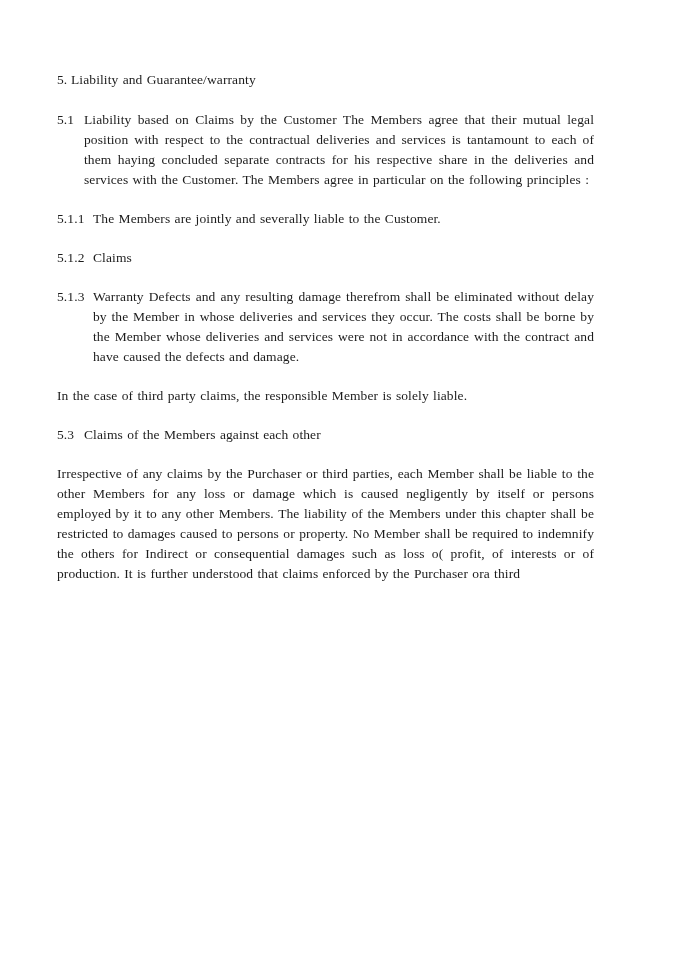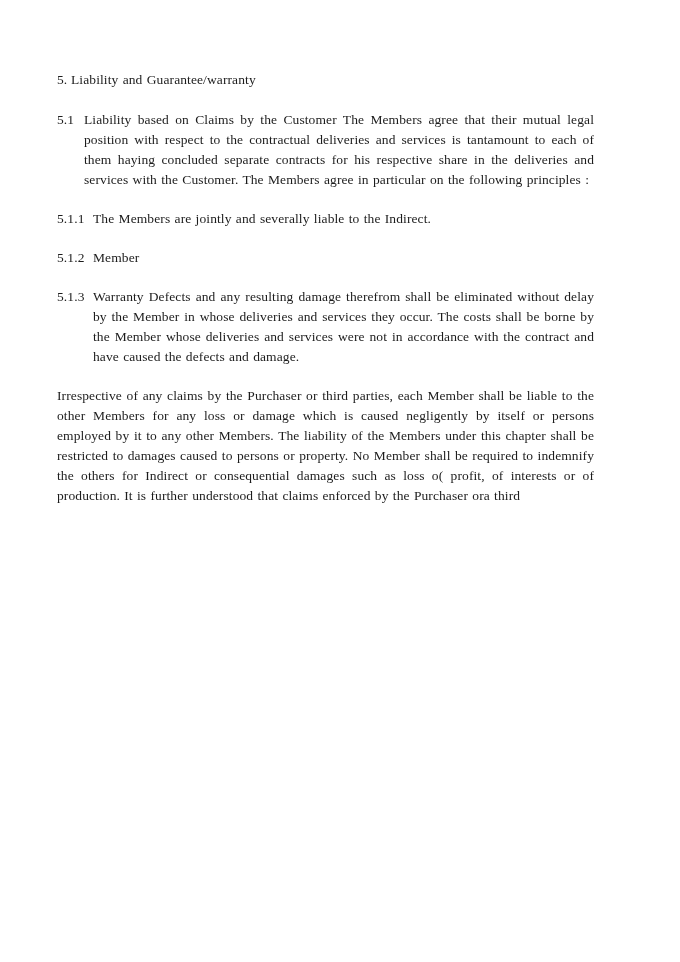--- a/index.html
+++ b/index.html
@@ -47,27 +47,29 @@
 </style>
 </head>
 <body>
 
 <div class="page">
 
   <p class="block hang i14 heading"><span class="num">5.</span><span>Liability and Guarantee/warranty</span></p>
 
   <p class="block hang i27"><span class="num">5.1</span><span>Liability based on Claims by the Customer The Members agree that their mutual legal position with respect to the contractual deliveries and services is tantamount to each of them haying concluded separate contracts for his respective share in the deliveries and services with the Customer. The Members agree in particular on the following principles :</span></p>
 
-  <p class="block hang i36"><span class="num">5.1.1</span><span>The Members are jointly and severally liable to the Indirect.</span></p>
+  <p class="block hang i36"><span class="num">5.1.1</span><span>The Members are jointly and severally liable to the Customer.</span></p>
 
-  <p class="block hang i36"><span class="num">5.1.2</span><span>Member</span></p>
+  <p class="block hang i36"><span class="num">5.1.2</span><span>Claims</span></p>
 
 
   <p class="block hang i36"><span class="num">5.1.3</span><span>Warranty Defects and any resulting damage therefrom shall be eliminated without delay by the Member in whose deliveries and services they occur. The costs shall be borne by the Member whose deliveries and services were not in accordance with the contract and have caused the defects and damage.</span></p>
 
 
 
 
+  <p class="block"><span>In the case of third party claims, the responsible Member is solely liable.</span></p>
 
+  <p class="block hang i27"><span class="num">5.3</span><span>Claims of the Members against each other</span></p>
 
   <p class="block"><span>Irrespective of any claims by the Purchaser or third parties, each Member shall be liable to the other Members for any loss or damage which is caused negligently by itself or persons employed by it to any other Members. The liability of the Members under this chapter shall be restricted to damages caused to persons or property. No Member shall be required to indemnify the others for Indirect or consequential damages such as loss o( profit, of interests or of production. It is further understood that claims enforced by the Purchaser ora third</span></p>
 
 </div>
 
 </body></html>

